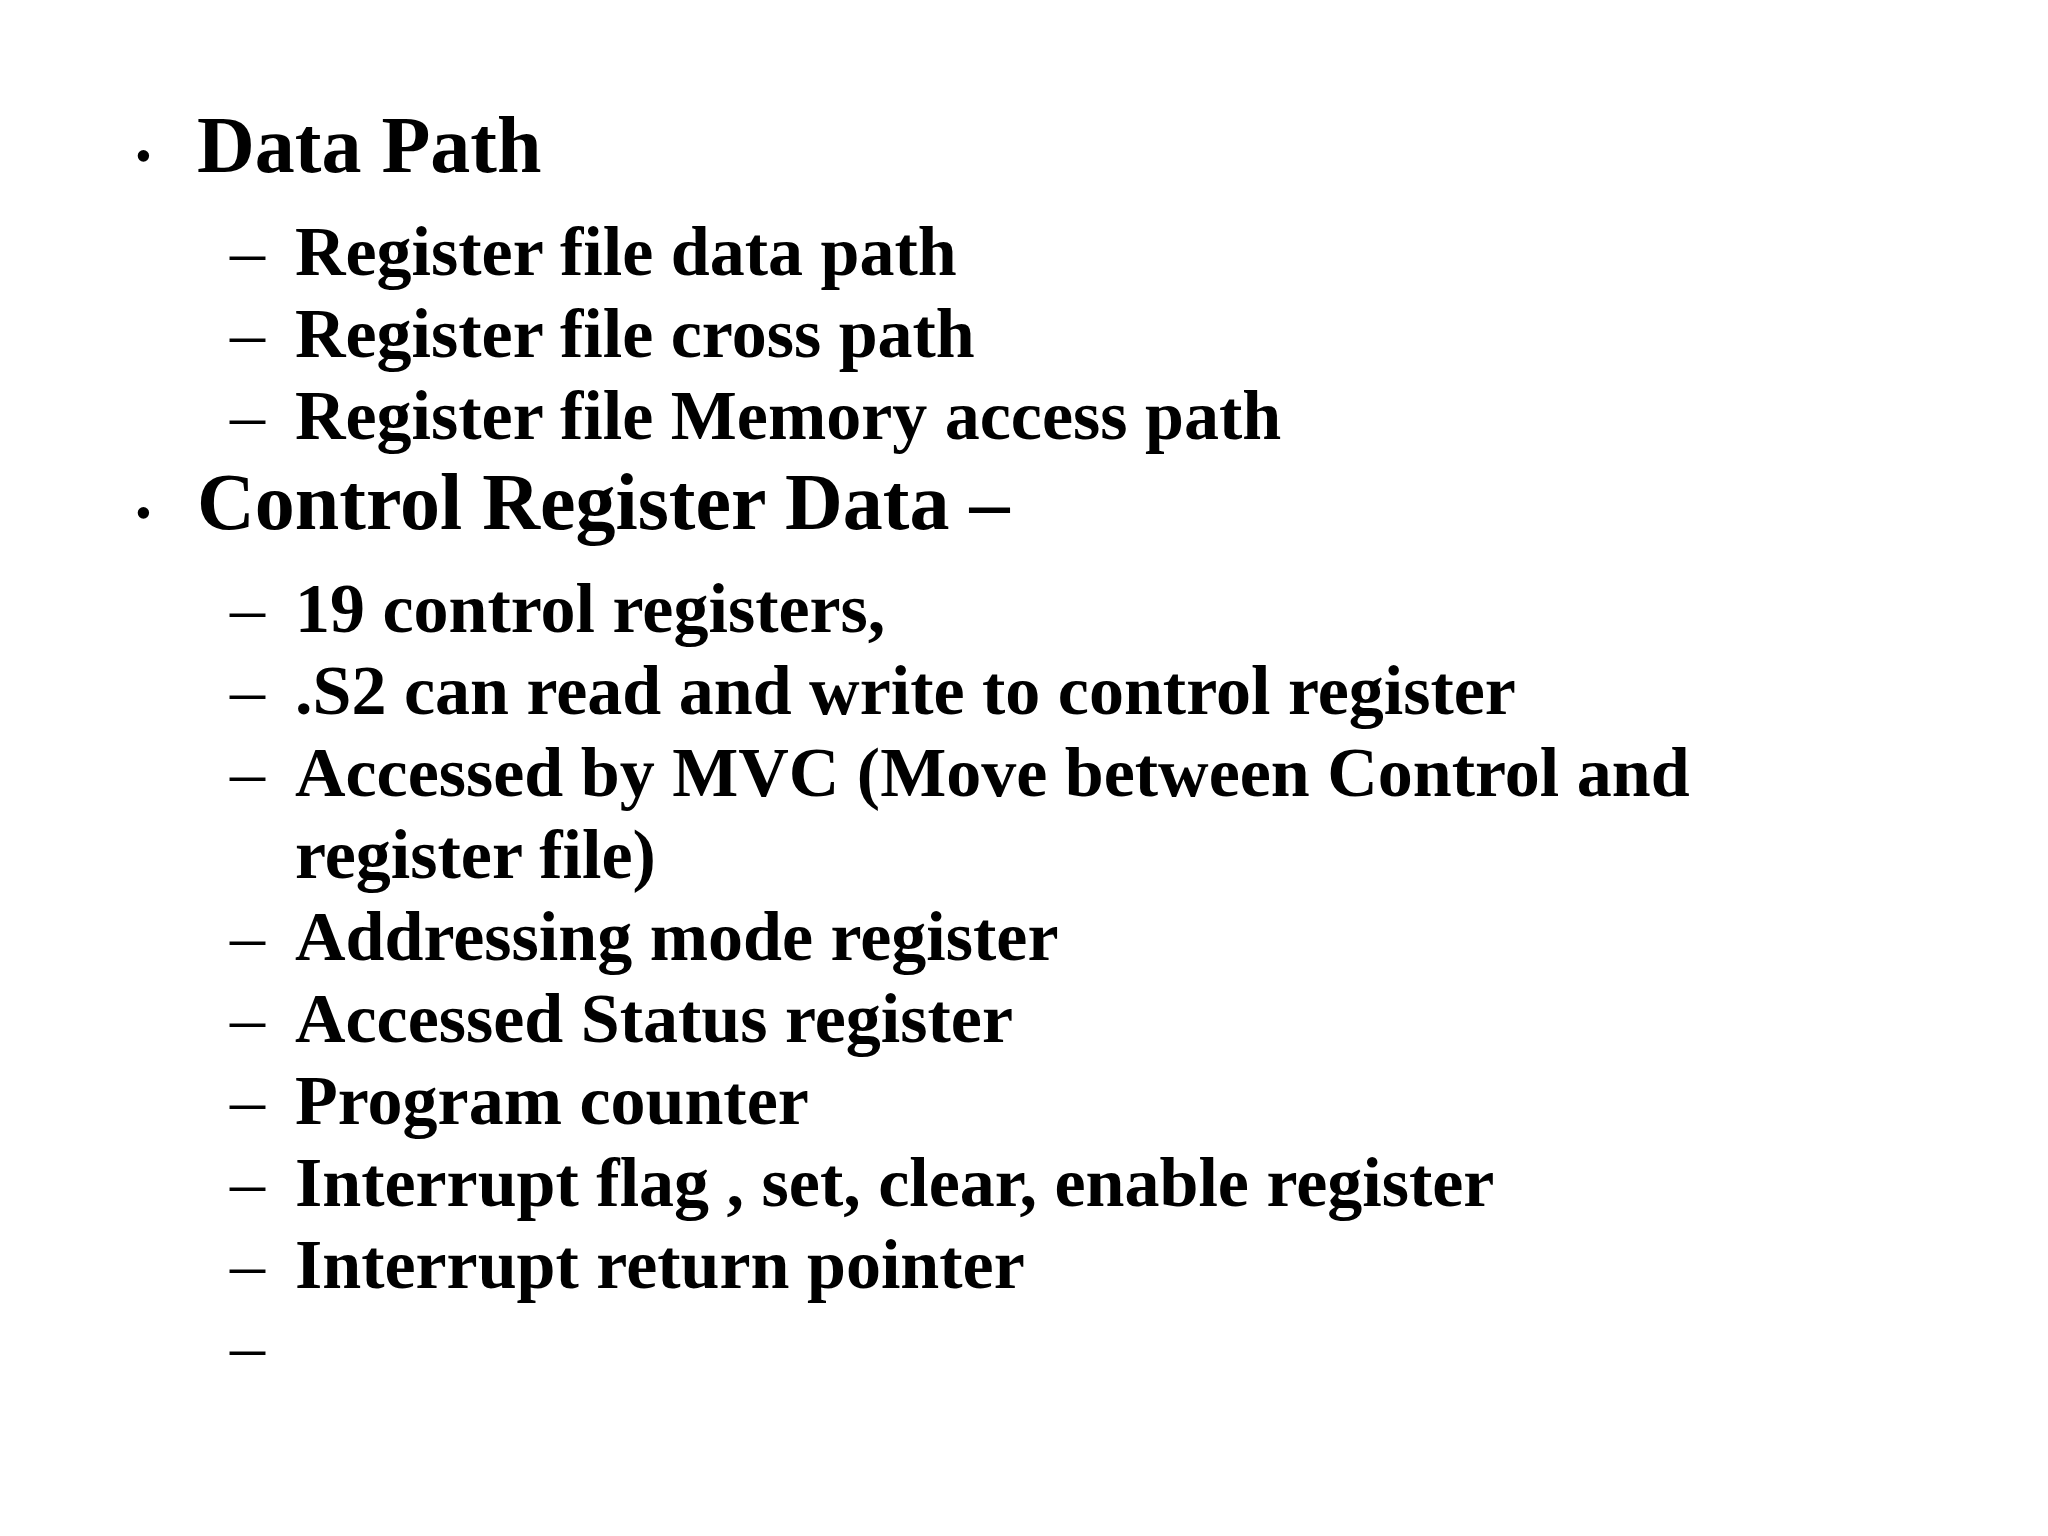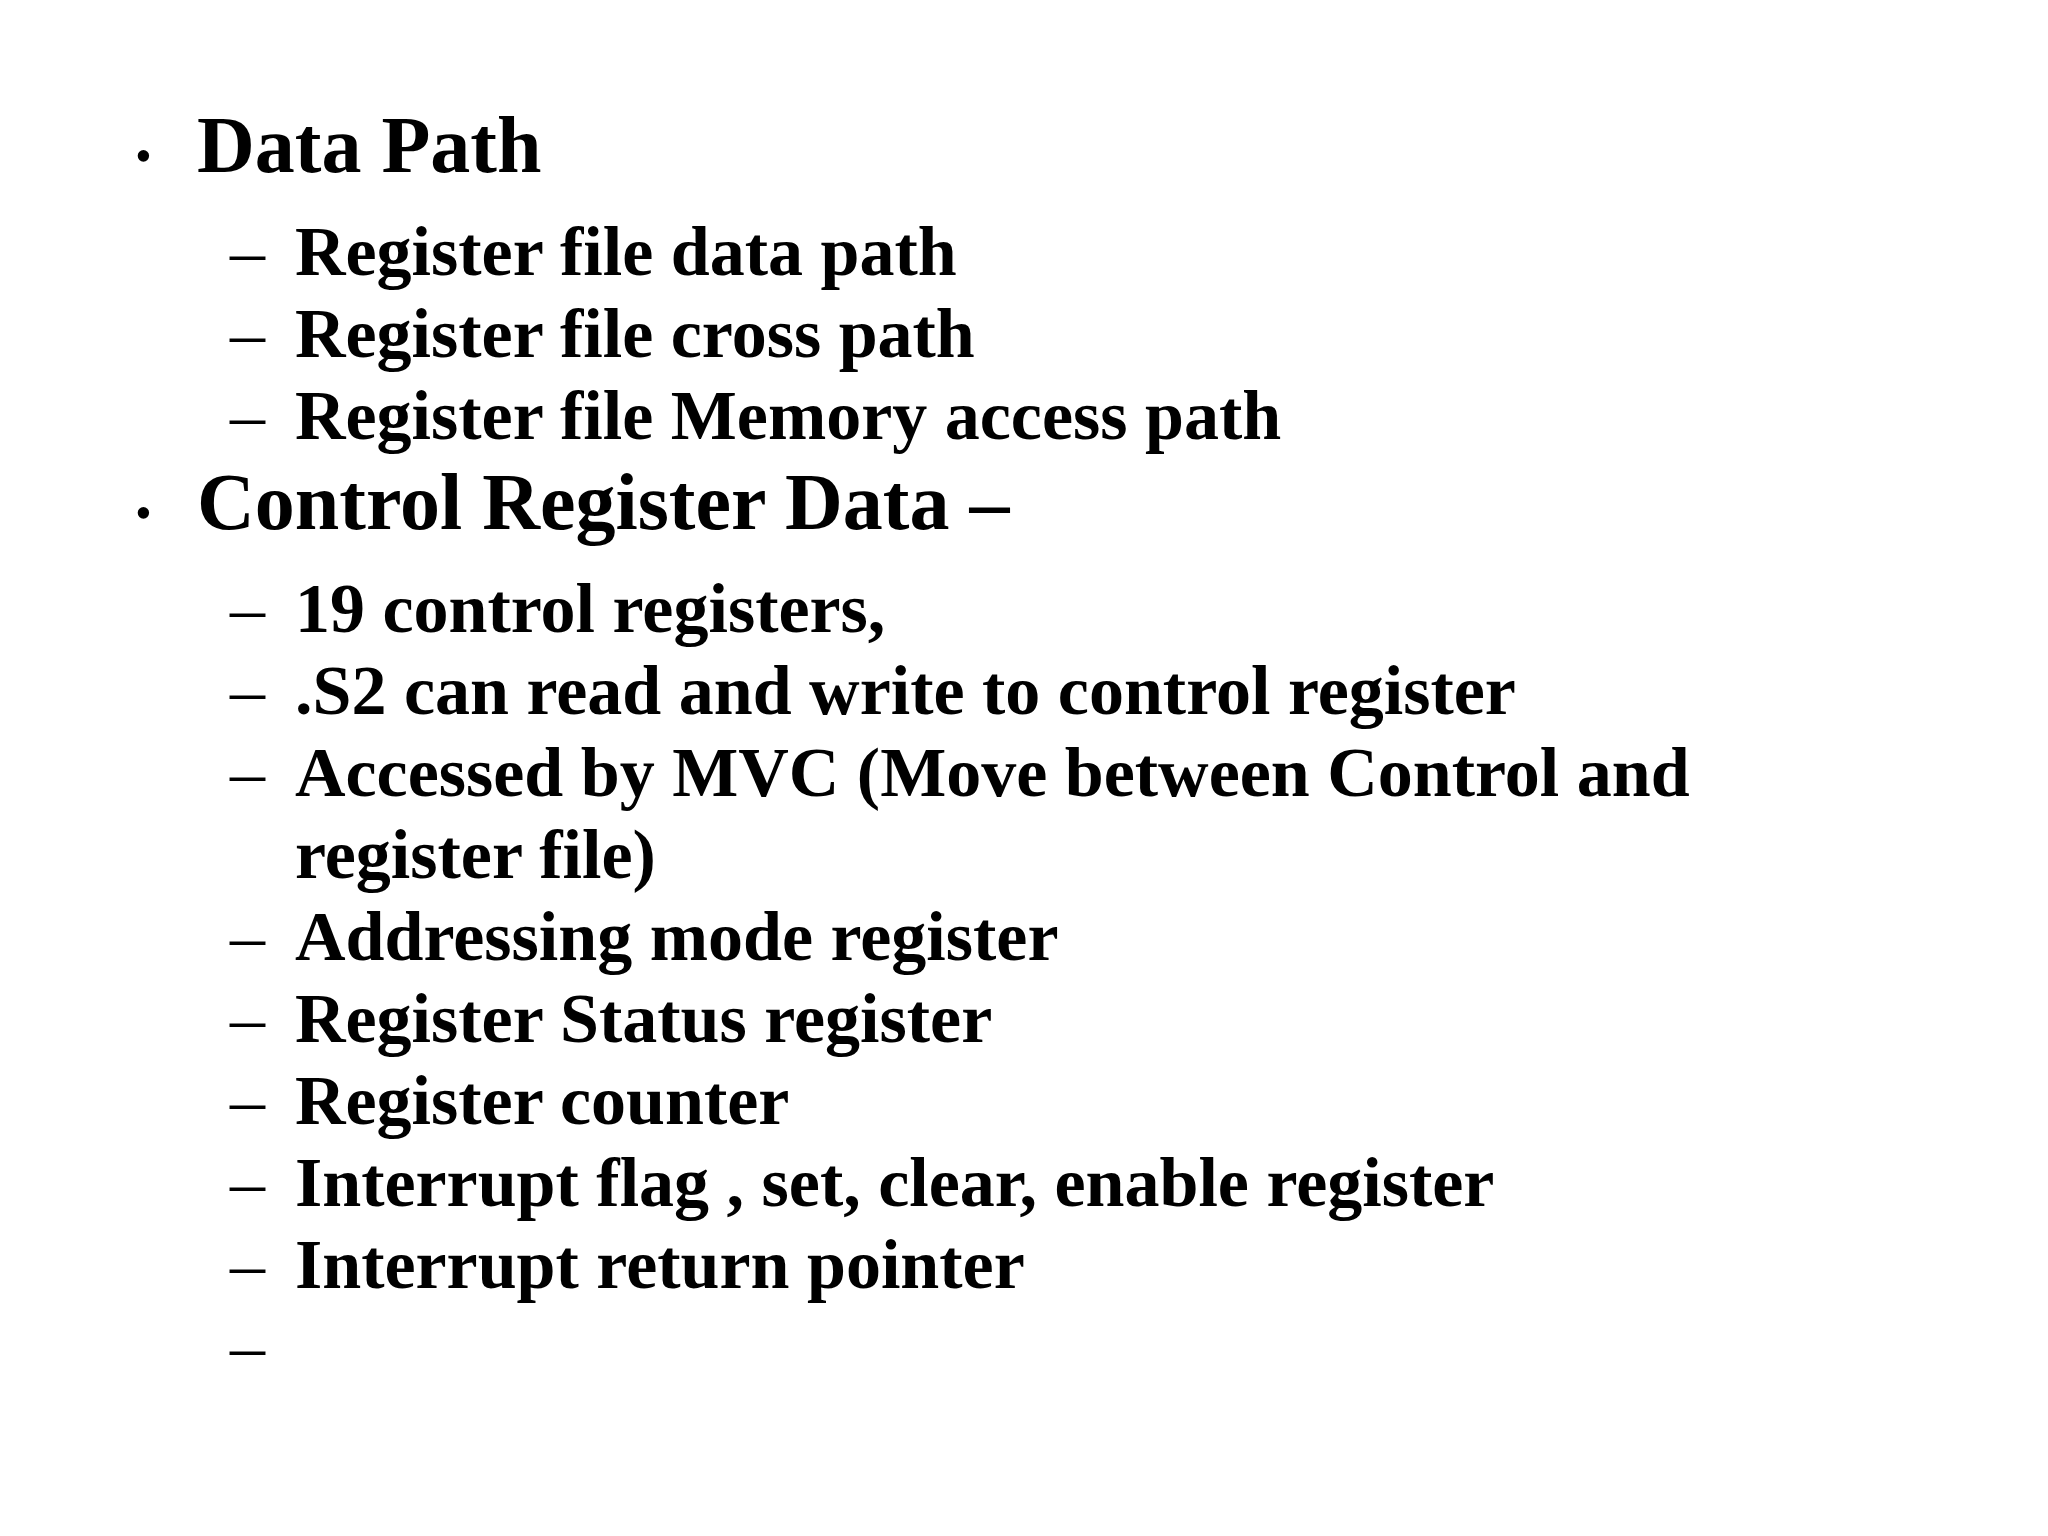--- a/index.html
+++ b/index.html
@@ -97,26 +97,26 @@
       <span class="txt">Accessed by MVC (Move between Control and register file)</span>
     </div>
 
     <div class="item l2">
       <span class="marker">–</span>
       <span class="txt">Addressing mode register</span>
     </div>
 
     <div class="item l2">
       <span class="marker">–</span>
-      <span class="txt">Register Status register</span>
+      <span class="txt">Accessed Status register</span>
     </div>
 
     <div class="item l2">
       <span class="marker">–</span>
-      <span class="txt">Register counter</span>
+      <span class="txt">Program counter</span>
     </div>
 
     <div class="item l2">
       <span class="marker">–</span>
       <span class="txt">Interrupt flag , set, clear, enable register</span>
     </div>
 
     <div class="item l2">
       <span class="marker">–</span>
       <span class="txt">Interrupt return pointer</span>

